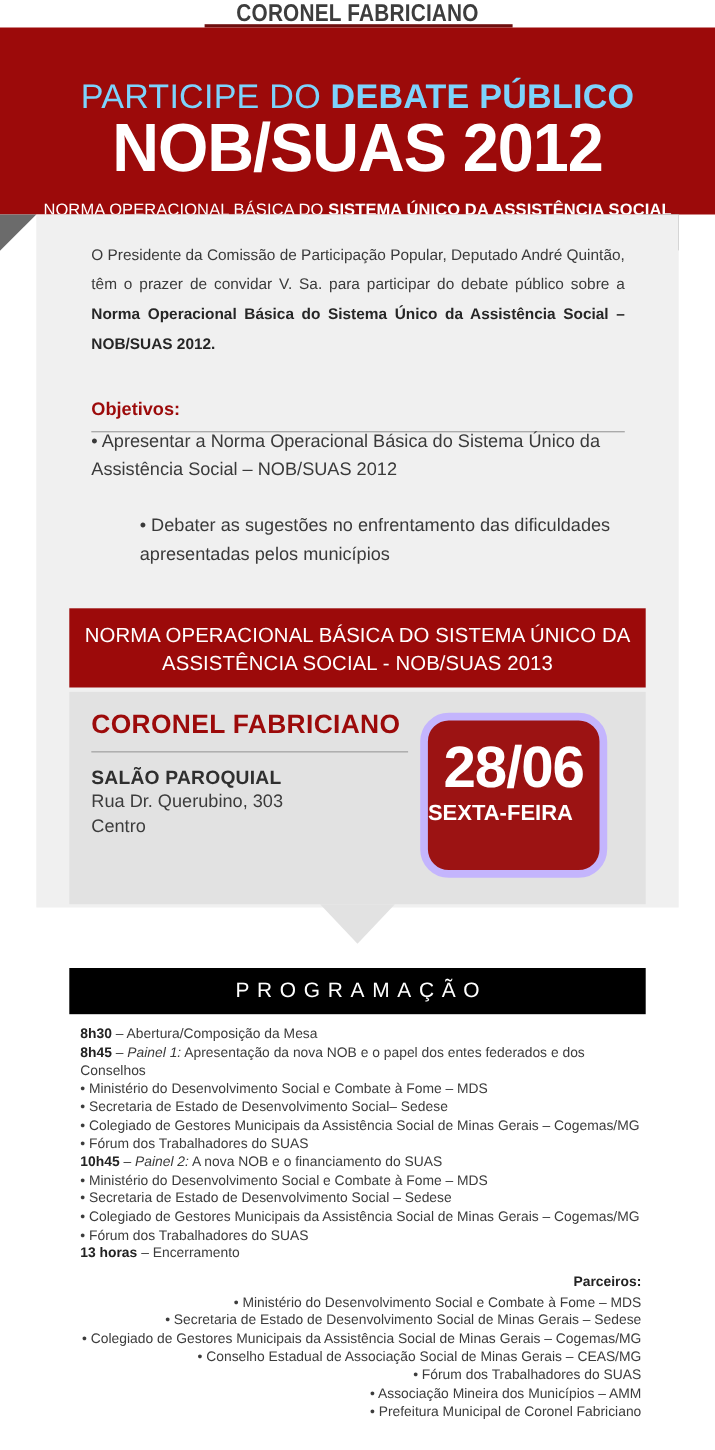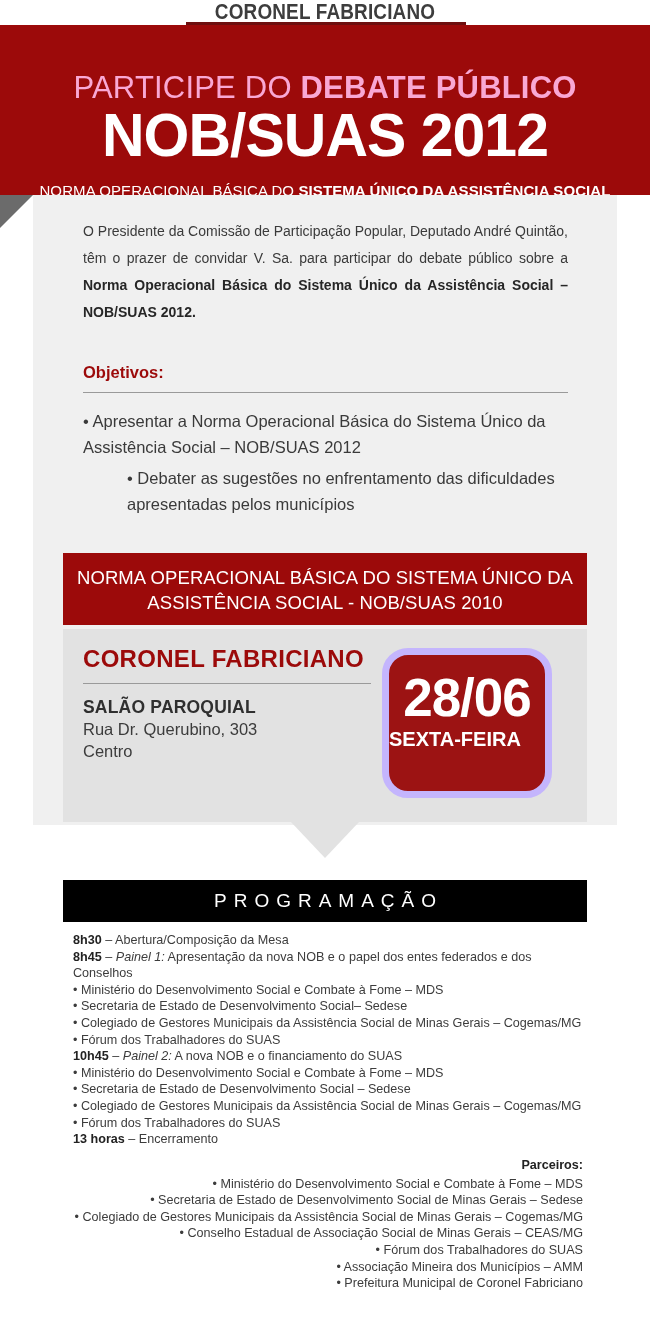--- a/index.html
+++ b/index.html
@@ -55,21 +55,21 @@
     width: 650px;
     height: 170px;
     background: #9c0a0a;
     overflow: hidden;
   }
   .banner-line1 {
     position: absolute;
     top: 46px;
     left: 0; width: 650px;
     text-align: center;
-    color: #f9a8d4;
+    color: #7dd3fc;
     font-size: 31px;
     line-height: 34px;
     letter-spacing: 0.2px;
     white-space: nowrap;
   }
   .banner-line1 .bold { font-weight: bold; }
   .banner-line1 .light { font-weight: 300; }
 
   .banner-line2 {
     position: absolute;
@@ -156,21 +156,21 @@
     background: #9a9a9a;
   }
   .objective-item {
     position: absolute;
     left: 83px;
     width: 490px;
     font-size: 16.5px;
     line-height: 26px;
     color: #3a3a3a;
   }
-  .obj-1 { top: 408px; }
+  .obj-1 { top: 388px; }
   .obj-2 { top: 465px; margin-left: 44px; }
 
   
   .event-head {
     position: absolute;
     top: 553px;
     left: 63px;
     width: 524px;
     height: 72px;
     background: #9c0a0a;
@@ -354,21 +354,21 @@
 <div class="intro">
   <span>O Presidente da Comissão de Participação Popular, Deputado André Quintão, têm o prazer de convidar V. Sa. para participar do debate público sobre a </span><span class="bold">Norma Operacional Básica do Sistema Único da Assistência Social – NOB/SUAS 2012.</span>
 </div>
 
 <div class="objectives-title">Objetivos:</div>
 <div class="objectives-rule"></div>
 <div class="objective-item obj-1">• Apresentar a Norma Operacional Básica do Sistema Único da Assistência Social – NOB/SUAS 2012</div>
 <div class="objective-item obj-2">• Debater as sugestões no enfrentamento das dificuldades apresentadas pelos municípios</div>
 
 <div class="event-head">
-  <div class="event-head-text">NORMA OPERACIONAL BÁSICA DO SISTEMA ÚNICO DA ASSISTÊNCIA SOCIAL - NOB/SUAS 2010</div>
+  <div class="event-head-text">NORMA OPERACIONAL BÁSICA DO SISTEMA ÚNICO DA ASSISTÊNCIA SOCIAL - NOB/SUAS 2013</div>
 </div>
 <div class="event-body"></div>
 <div class="event-pointer"></div>
 
 <div class="event-city">CORONEL FABRICIANO</div>
 <div class="event-rule"></div>
 <div class="venue-name">SALÃO PAROQUIAL</div>
 <div class="venue-addr">
   <div>Rua Dr. Querubino, 303</div>
   <div>Centro</div>

